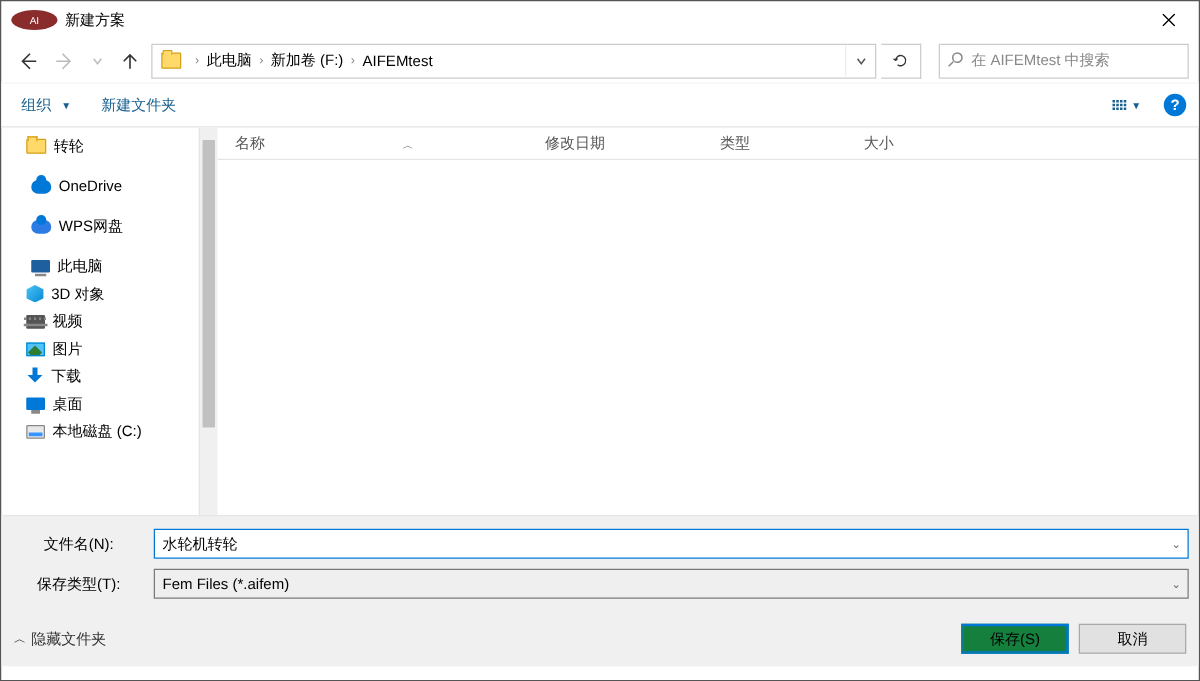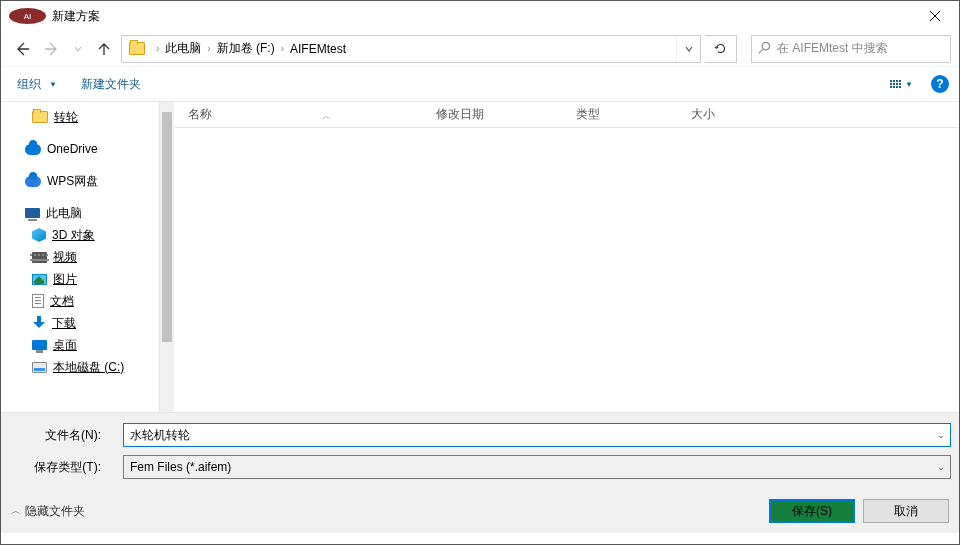--- a/index.html
+++ b/index.html
@@ -30,21 +30,21 @@
 .tool-drop { color: #196090; font-size: 8px; margin-left: 2px; cursor: pointer; }
 .spacer { flex: 1; }
 .view-btn { display: flex; align-items: center; gap: 4px; padding: 2px 4px; cursor: pointer; }
 .view-grid { display: grid; grid-template-columns: repeat(4, 2px); grid-template-rows: repeat(3, 2px); gap: 1px; }
 .view-grid span { background: #196090; }
 .help-ico { width: 18px; height: 18px; border-radius: 50%; background: #0078d7; color: #fff; display: flex; align-items: center; justify-content: center; font-weight: bold; margin-left: 14px; cursor: pointer; }
 
 .main { display: flex; height: 310px; }
 .tree { width: 158px; overflow-y: auto; padding: 4px 0; }
 .tree-item { display: flex; align-items: center; height: 22px; padding-left: 24px; gap: 6px; cursor: pointer; white-space: nowrap; }
-.tree-item.sub { padding-left: 31px; text-decoration: underline; }
+.tree-item.sub { padding-left: 20px; }
 .ico { width: 16px; height: 14px; flex-shrink: 0; }
 .ico-folder { background: #ffd96a; border: 1px solid #d4a017; border-radius: 1px; height: 12px; position: relative; }
 .ico-folder::before { content:''; position:absolute; top:-3px; left:0; width:6px; height:3px; background:#ffd96a; border:1px solid #d4a017; border-bottom:none; }
 .ico-cloud { width: 16px; height: 11px; background: #0078d7; border-radius: 6px; position: relative; }
 .ico-cloud::before { content:''; position:absolute; top:-4px; left:4px; width:8px; height:8px; background:#0078d7; border-radius:50%; }
 .ico-pc { width:15px; height:10px; background:#1e5fa0; border-radius:1px; position:relative; }
 .ico-pc::after { content:''; position:absolute; bottom:-3px; left:3px; width:9px; height:2px; background:#888; }
 .ico-hdd { width:15px; height:11px; background:#e8e8e8; border:1px solid #888; border-radius:1px; position:relative; }
 .ico-hdd::after { content:''; position:absolute; bottom:1px; left:1px; width:11px; height:3px; background:#3794ff; }
 .ico-3d { width:14px; height:14px; background:linear-gradient(135deg,#4fc3f7,#0288d1); clip-path: polygon(50% 0, 100% 25%, 100% 75%, 50% 100%, 0 75%, 0 25%); }
@@ -69,21 +69,21 @@
 .col { cursor: pointer; }
 .col-name { width: 248px; display: flex; align-items: flex-end; gap: 60px; }
 .sort-ind { color: #888; font-size: 9px; margin-left: 50px; }
 .col-date { width: 140px; }
 .col-type { width: 115px; }
 .col-size { width: 80px; }
 .empty-msg { text-align: center; color: #555; padding-top: 28px; }
 
 .bottom { border-top: 1px solid #e5e5e5; background: #f0f0f0; padding: 10px 8px 8px; }
 .field-row { display: flex; align-items: center; margin-bottom: 8px; }
-.field-label { width: 114px; text-align: right; padding-right: 22px; }
+.field-label { width: 114px; text-align: center; padding-right: 6px; }
 .combo { flex: 1; height: 24px; border: 1px solid #7a7a7a; background: #fff; display: flex; align-items: center; padding: 0 4px 0 6px; position: relative; }
 .combo.highlight { border-color: #0078d7; }
 .combo-drop { position: absolute; right: 0; top: 0; bottom: 0; width: 18px; display: flex; align-items: center; justify-content: center; cursor: pointer; color: #555; font-size: 9px; }
 .combo.gray { background: #efefef; }
 
 .footer { display: flex; align-items: center; padding: 12px 10px 10px; background: #f0f0f0; }
 .hide-folders { display: flex; align-items: center; gap: 4px; cursor: pointer; color: #333; }
 .btn { width: 86px; height: 24px; border: 1px solid #aaa; background: #e1e1e1; cursor: pointer; margin-left: 8px; display: flex; align-items: center; justify-content: center; }
 .btn.primary { border: 1px solid #0078d7; background: #15803d; box-shadow: inset 0 0 0 1px #0078d7; }
 </style>
@@ -207,24 +207,20 @@
       </div>
     <div class="tree-item sub">
         <div class="ico ico-vid"></div>
         <span>视频</span>
       </div>
     <div class="tree-item sub">
         <div class="ico ico-img"></div>
         <span>图片</span>
       </div>
     <div class="tree-item sub">
-        <div class="ico ico-doc"></div>
-        <span>文档</span>
-      </div>
-    <div class="tree-item sub">
         <div class="ico ico-dl"></div>
         <span>下载</span>
       </div>
     <div class="tree-item sub">
         <div class="ico ico-desk"></div>
         <span>桌面</span>
       </div>
     <div class="tree-item sub">
         <div class="ico ico-hdd"></div>
         <span>本地磁盘 (C:)</span>

